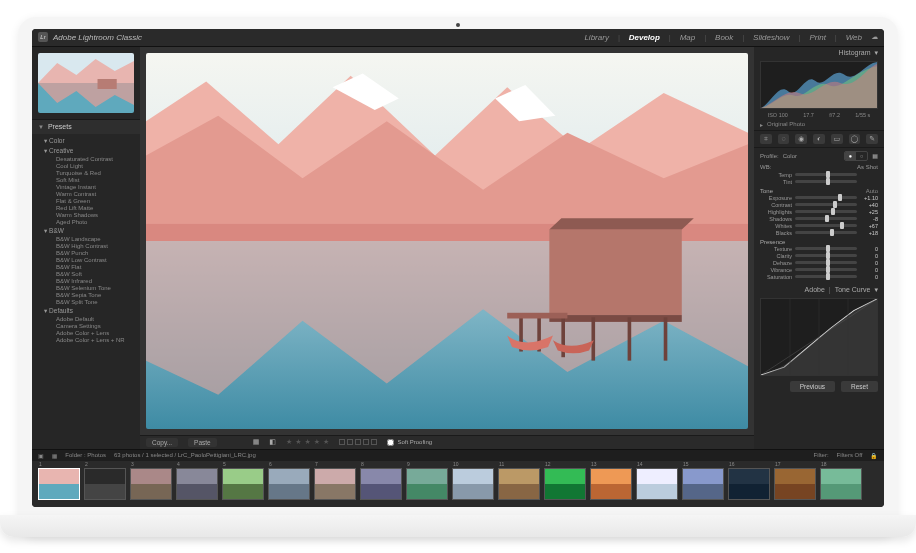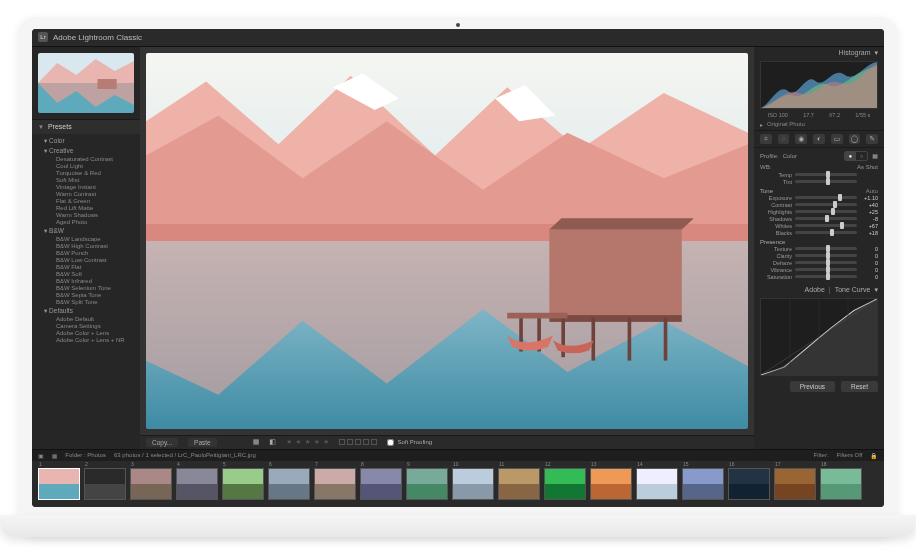--- a/index.html
+++ b/index.html
@@ -2,21 +2,21 @@
 <html><head>
 <meta charset="utf-8">
 <style>
   * { margin: 0; padding: 0; box-sizing: border-box; font-family: -apple-system, 'Segoe UI', Arial, sans-serif; }
   body { background: #fff; display: flex; justify-content: center; align-items: center; height: 553px; }
   .laptop { width: 880px; height: 520px; background: #f5f5f5; border-radius: 18px; padding: 12px 14px 30px 14px; position: relative; box-shadow: 0 2px 10px rgba(0,0,0,0.08); }
   .laptop::after { content: ''; position: absolute; bottom: 0; left: -18px; right: -18px; height: 22px; background: linear-gradient(to bottom, #f5f5f5, #e8e8e8); border-radius: 0 0 14px 14px; box-shadow: 0 4px 8px rgba(0,0,0,0.1); }
   .laptop::before { content:''; position:absolute; top:6px; left:50%; transform:translateX(-50%); width:4px; height:4px; background:#444; border-radius:50%; }
   .screen { width: 100%; height: 100%; background: #1a1a1a; border-radius: 4px; overflow: hidden; display: flex; flex-direction: column; font-size: 7px; color: #ccc; }
 
-  .topbar { height: 18px; background: #2a2a2a; display: flex; align-items: center; padding: 0 6px; justify-content: space-between; border-bottom: 1px solid #111; }
+  .topbar { height: 18px; background: #2a2a2a; display: flex; align-items: center; padding: 0 6px; justify-content: space-between; border-bottom: 1px solid #111; font-style: italic; }
   .topbar-left { display: flex; align-items: center; gap: 5px; }
   .lr-logo { width: 10px; height: 10px; background: #555; border-radius: 2px; display:flex; align-items:center; justify-content:center; font-size:6px; color:#ddd; }
   .app-title { font-size: 8px; color: #bbb; }
   .topbar-right { display: flex; gap: 9px; align-items: center; }
   .module-link { font-size: 8px; color: #999; cursor: pointer; }
   .module-link.active { color: #fff; font-weight: 600; }
   .sep { color:#555; }
   .cloud-icon { color:#999; }
 
   .workspace { flex: 1; display: flex; overflow: hidden; }
@@ -80,20 +80,36 @@
 <body>
 
 <div class="laptop">
   <div class="screen">
 
     <div class="topbar">
       <div class="topbar-left">
         <div class="lr-logo">Lr</div>
         <div class="app-title">Adobe Lightroom Classic</div>
       </div>
+      <div class="topbar-right" id="modules">
+          <span class="module-link">Library</span>
+          <span class="sep">|</span>
+          <span class="module-link active">Develop</span>
+          <span class="sep">|</span>
+          <span class="module-link">Map</span>
+          <span class="sep">|</span>
+          <span class="module-link">Book</span>
+          <span class="sep">|</span>
+          <span class="module-link">Slideshow</span>
+          <span class="sep">|</span>
+          <span class="module-link">Print</span>
+          <span class="sep">|</span>
+          <span class="module-link">Web</span>
+          <span class="cloud-icon">☁</span>
+        </div>
     </div>
 
     <div class="workspace">
 
       <div class="left-col">
         <div class="nav-thumb-wrap">
           <div class="nav-thumb">
             <svg class="preview-svg" viewBox="0 0 100 60" preserveAspectRatio="none">
               <rect width="100" height="30" fill="#d9e8ef"></rect>
               <polygon points="0,30 20,10 40,22 60,6 80,18 100,8 100,30" fill="#e8b5b0"></polygon>

